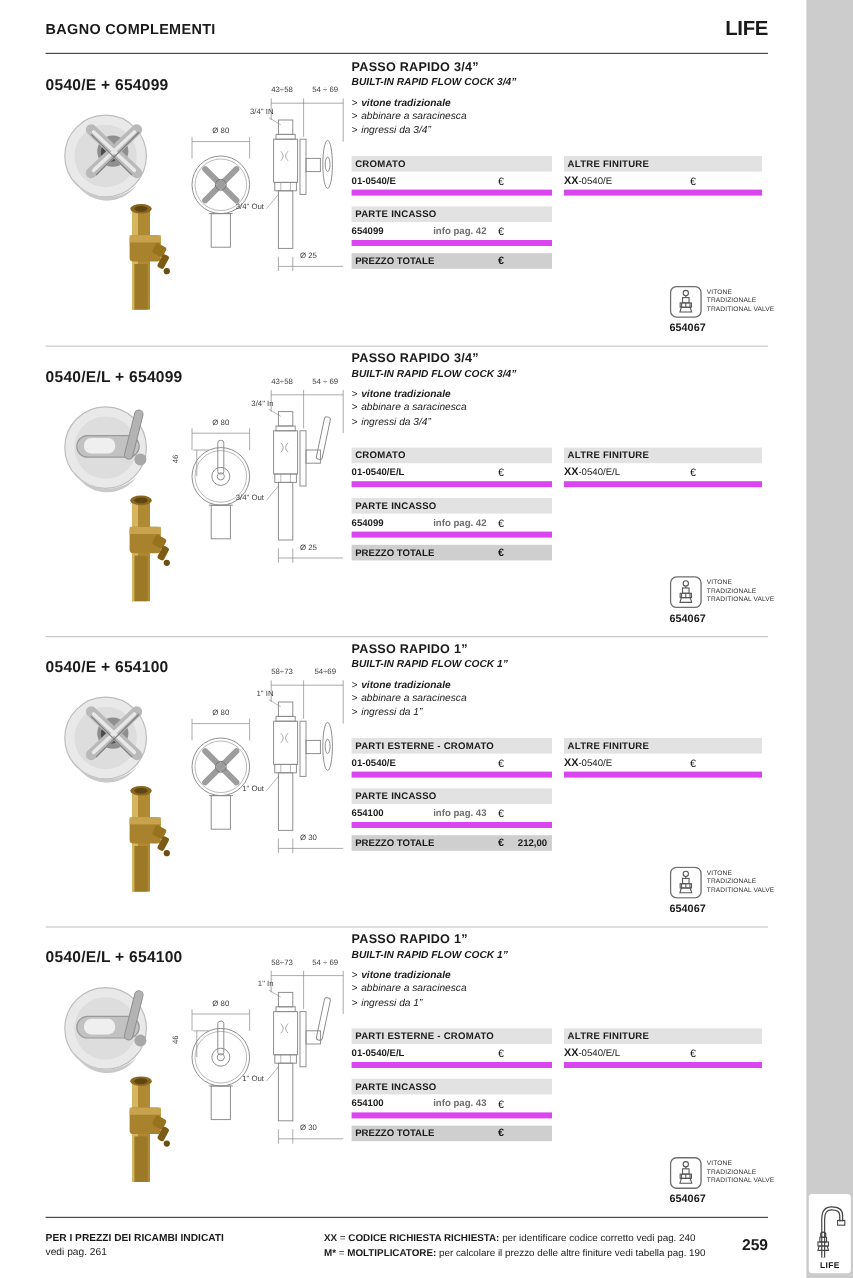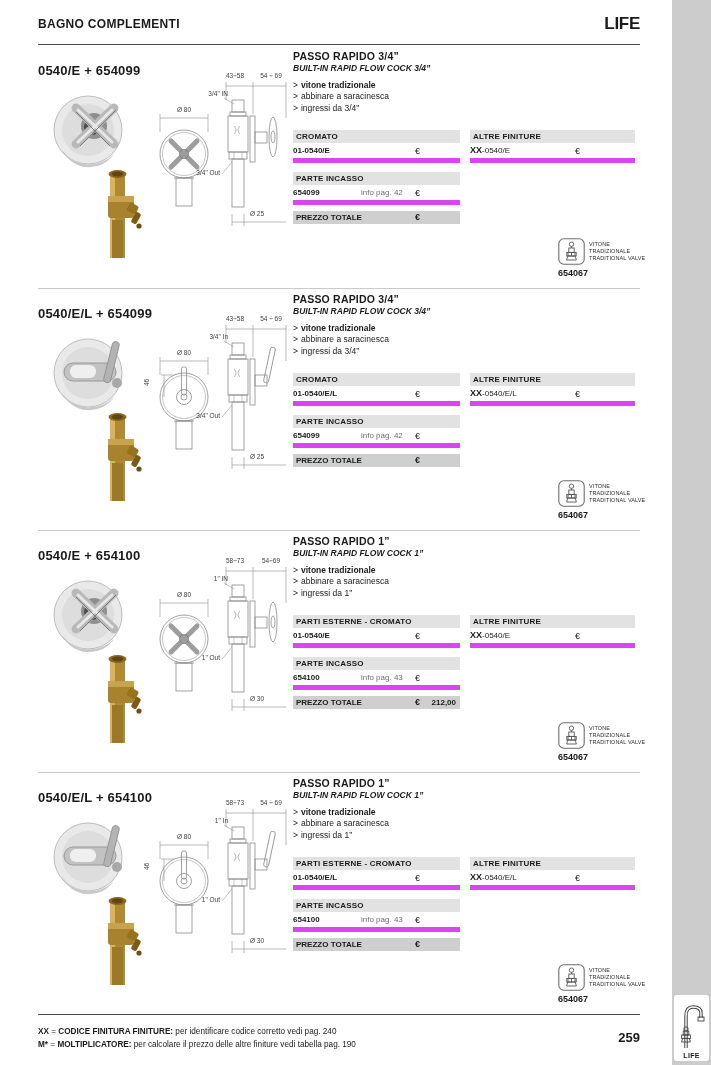--- a/index.html
+++ b/index.html
@@ -39,31 +39,31 @@
   .lbl.vert{top:62px;left:-8px;transform:rotate(-90deg);}
   .lbl.outlet{top:96px;left:44px;width:24px;text-align:right;}
   .lbl.pipedia{top:137px;left:98px;width:36px;}
   section.cross .lever-glyph{display:none;}
   section.lever .cross-glyph{display:none;}
 
   
   .right-col{position:absolute;top:4px;left:255px;width:347px;}
   .prod-title{font-size:10.5px;font-weight:700;letter-spacing:.2px;}
   .prod-sub{font-size:8.5px;font-weight:700;font-style:italic;margin-top:1px;}
-  .features{margin-top:7px;font-size:8.5px;line-height:1.35;}
+  .features{margin-top:7px;font-size:8.5px;line-height:1.35;font-style:italic;}
   .feature .bullet{margin-right:3px;}
   .features .feature:nth-child(1) .ftxt{font-weight:700;}
 
   .tables-wrap{display:flex;margin-top:16px;}
   .tbl{width:167px;}
   .tbl.right{width:165px;margin-left:10px;}
   .thead{background:#e2e2e2;font-size:8px;font-weight:700;letter-spacing:.2px;padding:2px 3px;height:9px;line-height:9px;}
   .trow{position:relative;height:15px;border-bottom:5px solid #d946ef;font-size:8px;line-height:15px;}
   .trow .code{font-weight:700;}
-  .trow .info{position:absolute;left:68px;top:0;color:#6e6e6e;font-weight:400;}
+  .trow .info{position:absolute;left:68px;top:0;color:#6e6e6e;font-weight:700;}
   .trow .eur{position:absolute;left:122px;top:1px;font-size:9px;}
   .tbl.right .trow .eur{left:105px;}
   .tgap{height:9px;}
   .total-bar{position:relative;background:#cfcfcf;height:13px;margin-top:6px;font-size:8px;font-weight:700;line-height:13px;padding:0 3px;}
   .total-bar .eur{position:absolute;left:122px;top:0;font-size:9px;}
   .total-bar .tprice{position:absolute;right:4px;top:0;font-weight:700;}
   .xx{font-weight:700;font-size:9px;}
 
   
   .valve-note{position:absolute;left:520px;bottom:10px;width:90px;}
@@ -797,25 +797,29 @@
         <div>TRADIZIONALE</div>
         <div>TRADITIONAL VALVE</div>
       </div>
     </div>
     <div class="vn-code">654067</div>
   </div>
 </section>
 </div>
 
 <footer class="page-footer">
+  <div class="f-left">
+    <div class="b">PER I PREZZI DEI RICAMBI INDICATI</div>
+    <div>vedi pag. 261</div>
+  </div>
   <div class="f-legend">
     <div>
       <span class="b">XX</span>
       <span>=</span>
-      <span class="b">CODICE FINITURA FINITURE:</span>
+      <span class="b">CODICE RICHIESTA RICHIESTA:</span>
       <span>per identificare codice corretto vedi pag. 240</span>
     </div>
     <div>
       <span class="b">M*</span>
       <span>=</span>
       <span class="b">MOLTIPLICATORE:</span>
       <span>per calcolare il prezzo delle altre finiture vedi tabella pag. 190</span>
     </div>
   </div>
   <div class="f-page">259</div>

